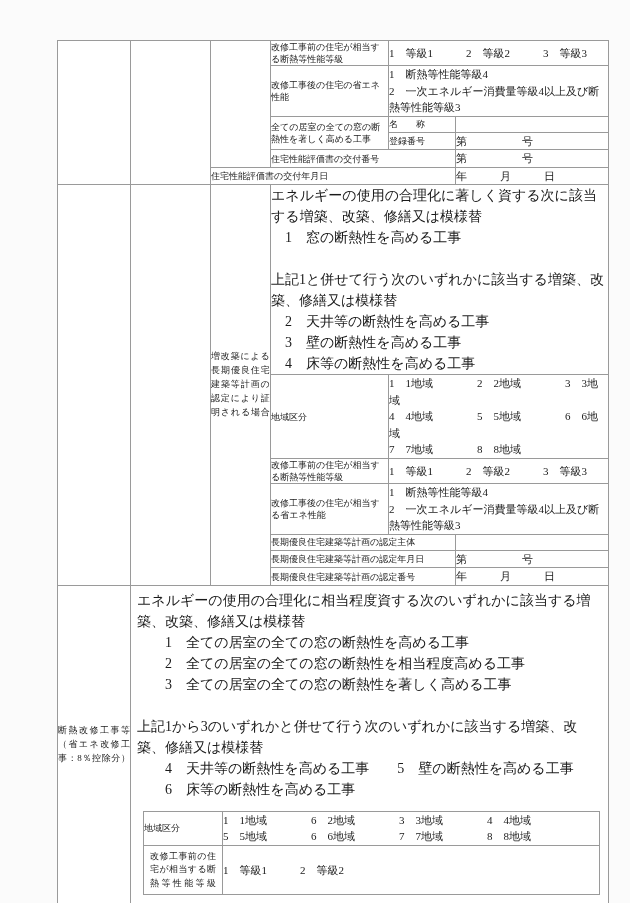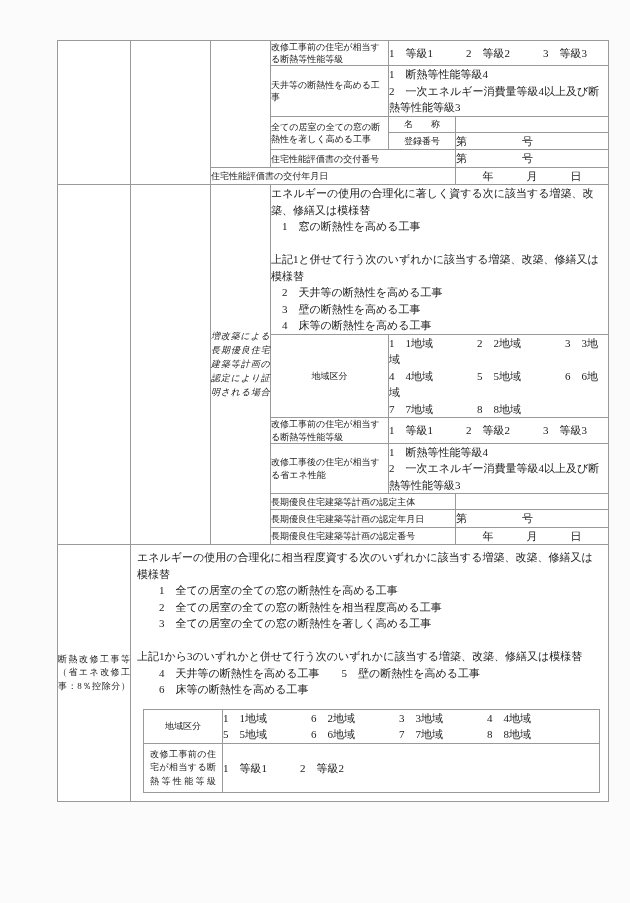--- a/index.html
+++ b/index.html
@@ -29,43 +29,42 @@
     width: 551px;
     font-size: 9px;
     line-height: 1.32;
   }
   table.form td {
     border: 1px solid #9a9a9a;
     padding: 0;
     vertical-align: middle;
     background: #fff;
   }
-  .ctr { text-align: center; }
+  .ctr { text-align: left; }
   .mid { vertical-align: middle; }
   .top { vertical-align: top; }
 
   
   .vlabel {
     font-size: 9px;
     line-height: 1.55;
     text-align: justify;
     text-align-last: justify;
     padding: 4px 5px;
     letter-spacing: 0.2px;
-    font-style: italic;
   }
   .vlabel-mid {
     font-size: 9px;
     line-height: 1.55;
     text-align: justify;
     text-align-last: justify;
     padding: 4px 4px;
   }
   .body-text {
-    font-size: 11px;
+    font-size: 14px;
     line-height: 1.5;
     padding: 4px 6px 5px 6px;
     white-space: pre-wrap;
     font-family: Liberation Serif, serif;
   }
   .lbl-cell {
     font-size: 9px;
     line-height: 1.36;
     padding: 3px 4px;
   }
@@ -107,21 +106,21 @@
     <tbody>
         <tr>
       <td rowspan="6" class="blank"></td>
       <td rowspan="6" class="blank"></td>
       <td rowspan="5" class="blank"></td>
       <td class="lbl-cell">改修工事前の住宅が相当する断熱等性能等級</td>
       <td colspan="2" class="opt-cell">1　等級1　　　2　等級2　　　3　等級3</td>
     </tr>
 
     <tr>
-      <td class="lbl-cell">天井等の断熱性を高める工事</td>
+      <td class="lbl-cell">改修工事後の住宅の省エネ性能</td>
       <td colspan="2" class="opt-cell">1　断熱等性能等級4
 2　一次エネルギー消費量等級4以上及び断熱等性能等級3</td>
     </tr>
 
     <tr>
       <td rowspan="2" class="lbl-cell">全ての居室の全ての窓の断熱性を著しく高める工事</td>
       <td class="lbl-cell ctr">名　　称</td>
       <td class="opt-cell" style="height:15px"></td>
     </tr>
 

